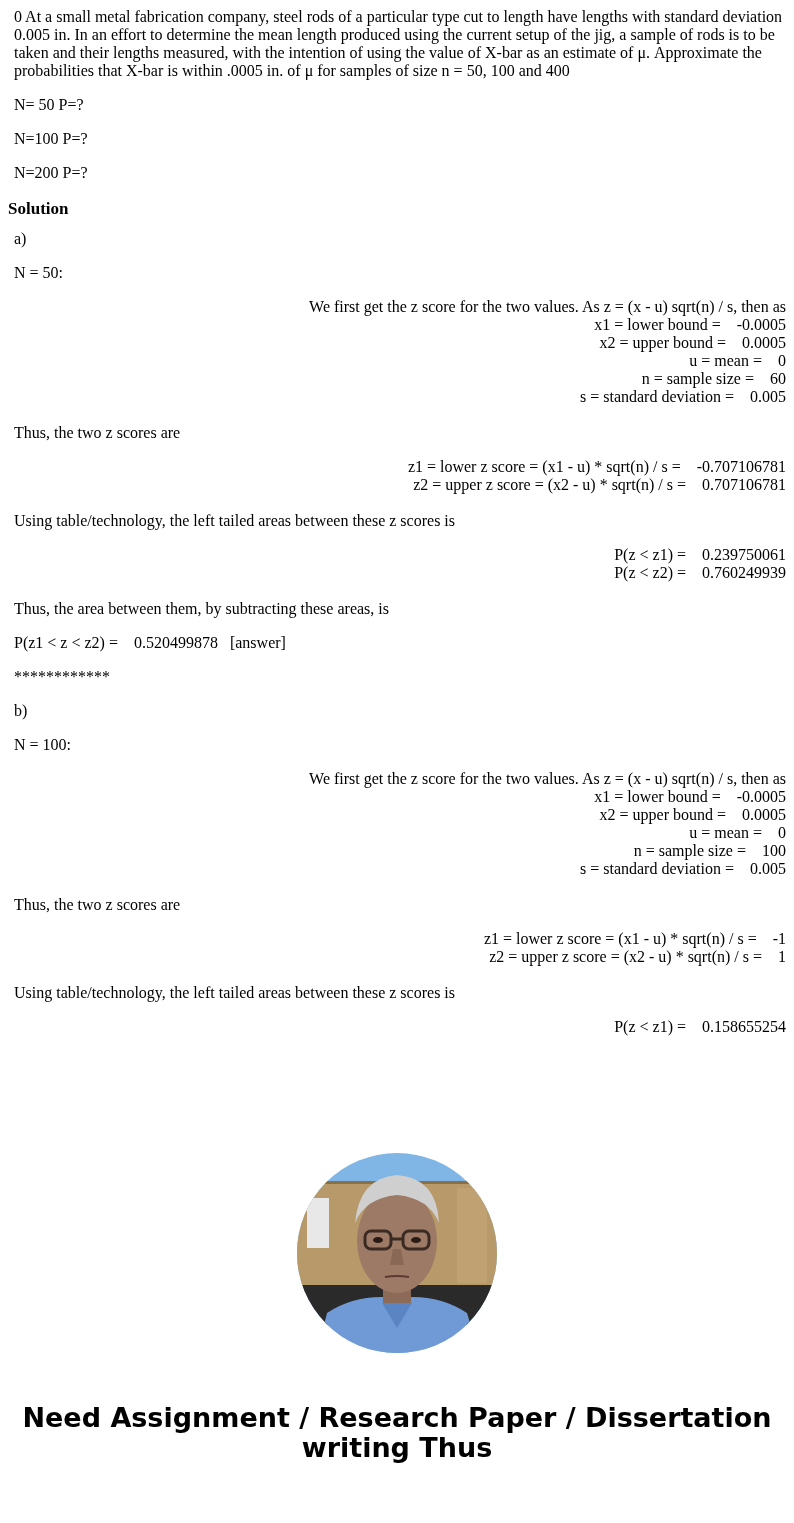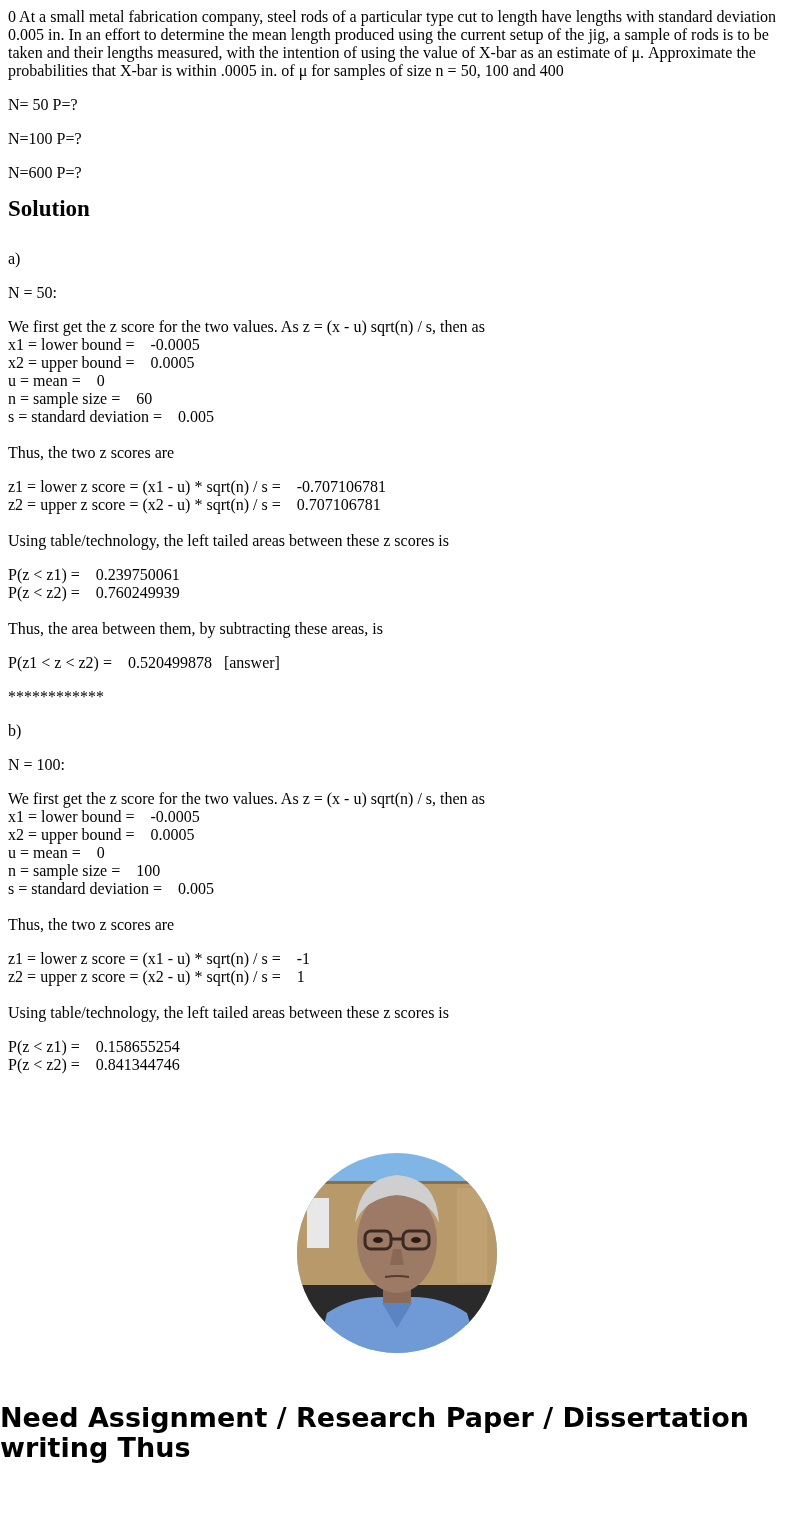--- a/index.html
+++ b/index.html
@@ -7,62 +7,63 @@
     width: 794px;
     height: 1523px;
     overflow: hidden;
     font-family: "Liberation Serif", "DejaVu Serif", serif;
     font-size: 16px;
     line-height: 18px;
     color: #000000;
     position: relative;
   }
   .content { padding: 8px 8px 0 8px; }
-  p { margin: 0 0 16px 0; }
-  .block { margin: 0 0 18px 0; }
+  p { margin: 0 0 16px 6px; }
+  .block { margin: 0 0 18px 0; text-align: right; }
   .block .line { display: block; white-space: pre; }
   h3 {
-    font-size: 23px;
+    font-size: 17px;
     font-weight: bold;
-    margin: 0 0 30px 0;
+    margin: 0 0 10px 0;
     line-height: 22px;
   }
   .val { white-space: pre; }
   .avatar-wrap {
     position: absolute;
     left: 297px;
     top: 1153px;
     width: 200px;
     height: 200px;
     border-radius: 50%;
     overflow: hidden;
   }
   .avatar-wrap svg { display: block; }
   .promo {
     position: absolute;
     left: 0;
     top: 1403px;
     width: 794px;
+    text-align: center;
     font-family: "DejaVu Sans", "Liberation Sans", sans-serif;
     font-weight: bold;
     font-size: 27px;
     line-height: 30px;
     color: #000000;
   }
   .promo span { display: block; }
 </style>
 </head>
 <body>
 
 <div class="content">
 
   <p>0 At a small metal fabrication company, steel rods of a particular type cut to length have lengths with standard deviation 0.005 in. In an effort to determine the mean length produced using the current setup of the jig, a sample of rods is to be taken and their lengths measured, with the intention of using the value of X-bar as an estimate of μ. Approximate the probabilities that X-bar is within .0005 in. of μ for samples of size n = 50, 100 and 400</p>
   <p>N= 50 P=?</p>
   <p>N=100 P=?</p>
-  <p>N=600 P=?</p>
+  <p>N=200 P=?</p>
 
   <h3>Solution</h3>
 
 
   <p>a)</p>
   <p>N = 50:</p>
   <div class="block">
     <span class="line">We first get the z score for the two values. As z = (x - u) sqrt(n) / s, then as</span>
     <span class="line">x1 = lower bound =    -0.0005</span>
     <span class="line">x2 = upper bound =    0.0005</span>
@@ -95,21 +96,20 @@
     <span class="line">s = standard deviation =    0.005</span>
   </div>
   <p>Thus, the two z scores are</p>
   <div class="block">
     <span class="line">z1 = lower z score = (x1 - u) * sqrt(n) / s =    -1</span>
     <span class="line">z2 = upper z score = (x2 - u) * sqrt(n) / s =    1</span>
   </div>
   <p>Using table/technology, the left tailed areas between these z scores is</p>
   <div class="block">
     <span class="line">P(z &lt; z1) =    0.158655254</span>
-    <span class="line">P(z &lt; z2) =    0.841344746</span>
   </div>
 </div>
 
 <div class="avatar-wrap">
   <svg width="200" height="200" viewBox="0 0 200 200">
     <rect x="0" y="0" width="200" height="200" fill="#7fb6e6"></rect>
     <rect x="0" y="28" width="200" height="110" fill="#b89a6a"></rect>
     <rect x="10" y="45" width="22" height="50" fill="#e8e8e8"></rect>
     <rect x="0" y="28" width="200" height="3" fill="#8a7048"></rect>
     <rect x="160" y="35" width="30" height="95" fill="#c2a474" opacity="0.8"></rect>

